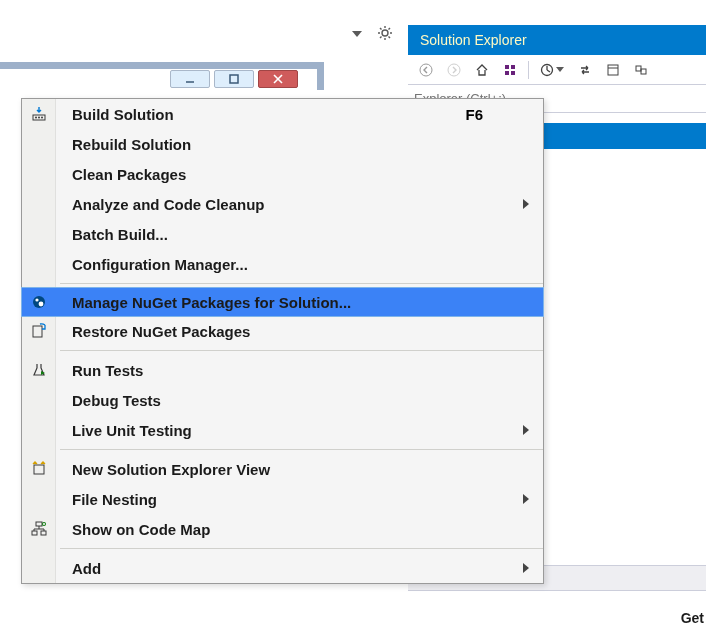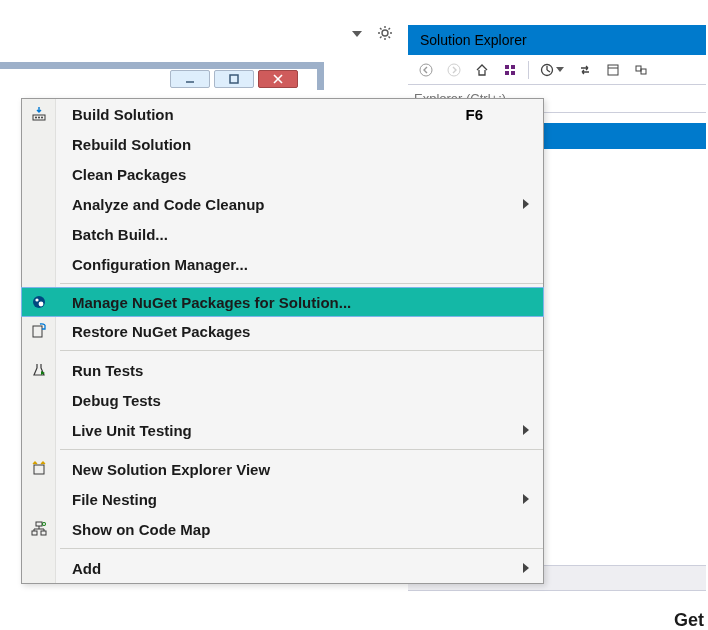--- a/index.html
+++ b/index.html
@@ -5,21 +5,21 @@
   * { box-sizing: border-box; margin: 0; padding: 0; font-family: "Segoe UI", Tahoma, sans-serif; }
   body { background: #fff; width: 708px; height: 630px; overflow: hidden; position: relative; font-size: 14px; color: #1b1b1b; }
 
   
   .top-controls { position: absolute; left: 345px; top: 22px; display: flex; gap: 4px; align-items: center; color: #555; }
   .tri-down { width: 0; height: 0; border-left: 5px solid transparent; border-right: 5px solid transparent; border-top: 6px solid #5a5a5a; display: inline-block; margin-top:2px; }
   .gear svg { display:block; }
 
   
   .panel { position: absolute; left: 408px; top: 25px; right: 2px; bottom: 0; background: #fff; }
-  .panel-title { background: #007acc; color: #000000; padding: 4px 12px; height: 30px; display: flex; align-items: center; font-size: 14px; }
+  .panel-title { background: #007acc; color: #fef9c3; padding: 4px 12px; height: 30px; display: flex; align-items: center; font-size: 14px; }
 
   
   .panel-toolbar { height: 30px; border-bottom: 1px solid #cccedb; display: flex; align-items: center; padding: 0 6px; gap: 4px; }
   .tb-btn { width: 24px; height: 22px; display: flex; align-items: center; justify-content: center; border: 1px solid transparent; }
   .tb-sep { width: 1px; height: 18px; background: #cccedb; margin: 0 2px; }
   .tb-drop { width: 34px; display:flex; align-items:center; justify-content:center; gap:2px; }
   .mini-tri { width:0;height:0;border-left:4px solid transparent;border-right:4px solid transparent;border-top:5px solid #5a5a5a; }
 
   
   .search-row { height: 28px; display:flex; align-items:center; border-bottom:1px solid #cccedb; }
@@ -33,33 +33,33 @@
 
   
   .lower-tabs { position:absolute; top: 432px; left:0; right:0; display:flex; font-size:13px; }
   .lower-tabs .tab { padding: 4px 10px; border:1px solid #cccedb; border-bottom:none; background:#f5f5f5; margin-right:-1px; }
   .lower-tabs .tab.front { border-top:1px solid #cccedb; }
 
   
   .props { position:absolute; top:510px; left:0; right:0; padding:4px 0 4px 2px; font-size:14px; white-space:nowrap; overflow:hidden; display:flex; gap:6px; }
   .props .bold { font-weight:700; }
   .props-bar { position:absolute; top:540px; left:0; right:0; height:26px; background:#eeeef2; border-top:1px solid #cccedb; border-bottom:1px solid #cccedb; }
-  .props-body { position:absolute; top:585px; right:2px; font-size:18px; font-weight:600; text-align:right; }
+  .props-body { position:absolute; top:585px; right:2px; font-size:14px; font-weight:600; text-align:right; }
 
   
   .designer { position:absolute; left:0; top:62px; width:324px; height:28px; border:7px solid #9db0c9; border-left:none; border-bottom:none; background:#fff; }
   .winbtns { position:absolute; left:170px; top:70px; display:flex; gap:4px; }
   .winbtn { width:40px; height:18px; border:1px solid #a9b7c9; border-radius:2px; background:#deeefc; display:flex; align-items:center; justify-content:center; }
   .winbtn.close { background:#cf5b5b; border-color:#a04545; color:#fff; }
 
   
   .ctx { position:absolute; left:21px; top:98px; width:523px; background:#f5f5f5; border:1px solid #9a9a9a; box-shadow:2px 2px 6px rgba(0,0,0,.15); z-index:50;font-weight:bold; }
   .ctx .gutter { position:absolute; left:0; top:0; bottom:0; width:34px; background:#f0f0ee; border-right:1px solid #e0e0de; }
   .ctx-item { position:relative; height:30px; display:flex; align-items:center; padding-left:50px; padding-right:40px; font-size:15px; cursor:default; }
-  .ctx-item.hover { background:#14b8a6; border:1px solid #7eb4ea; margin:-1px; }
+  .ctx-item.hover { background:#3b82f6; border:1px solid #7eb4ea; margin:-1px; }
   .ctx-item .shortcut { position:absolute; right:60px; color:#000000; }
   .ctx-item .arrow { position:absolute; right:14px; width:0;height:0;border-top:5px solid transparent;border-bottom:5px solid transparent;border-left:6px solid #444; }
   .ctx-sep { height:1px; background:#d0d0cc; margin:4px 0 4px 38px; }
   .ctx-ico { position:absolute; left:6px; width:22px; height:22px; display:flex; align-items:center; justify-content:center; }
 
   
   svg { overflow: visible; }
 </style>
 </head>
 <body>

